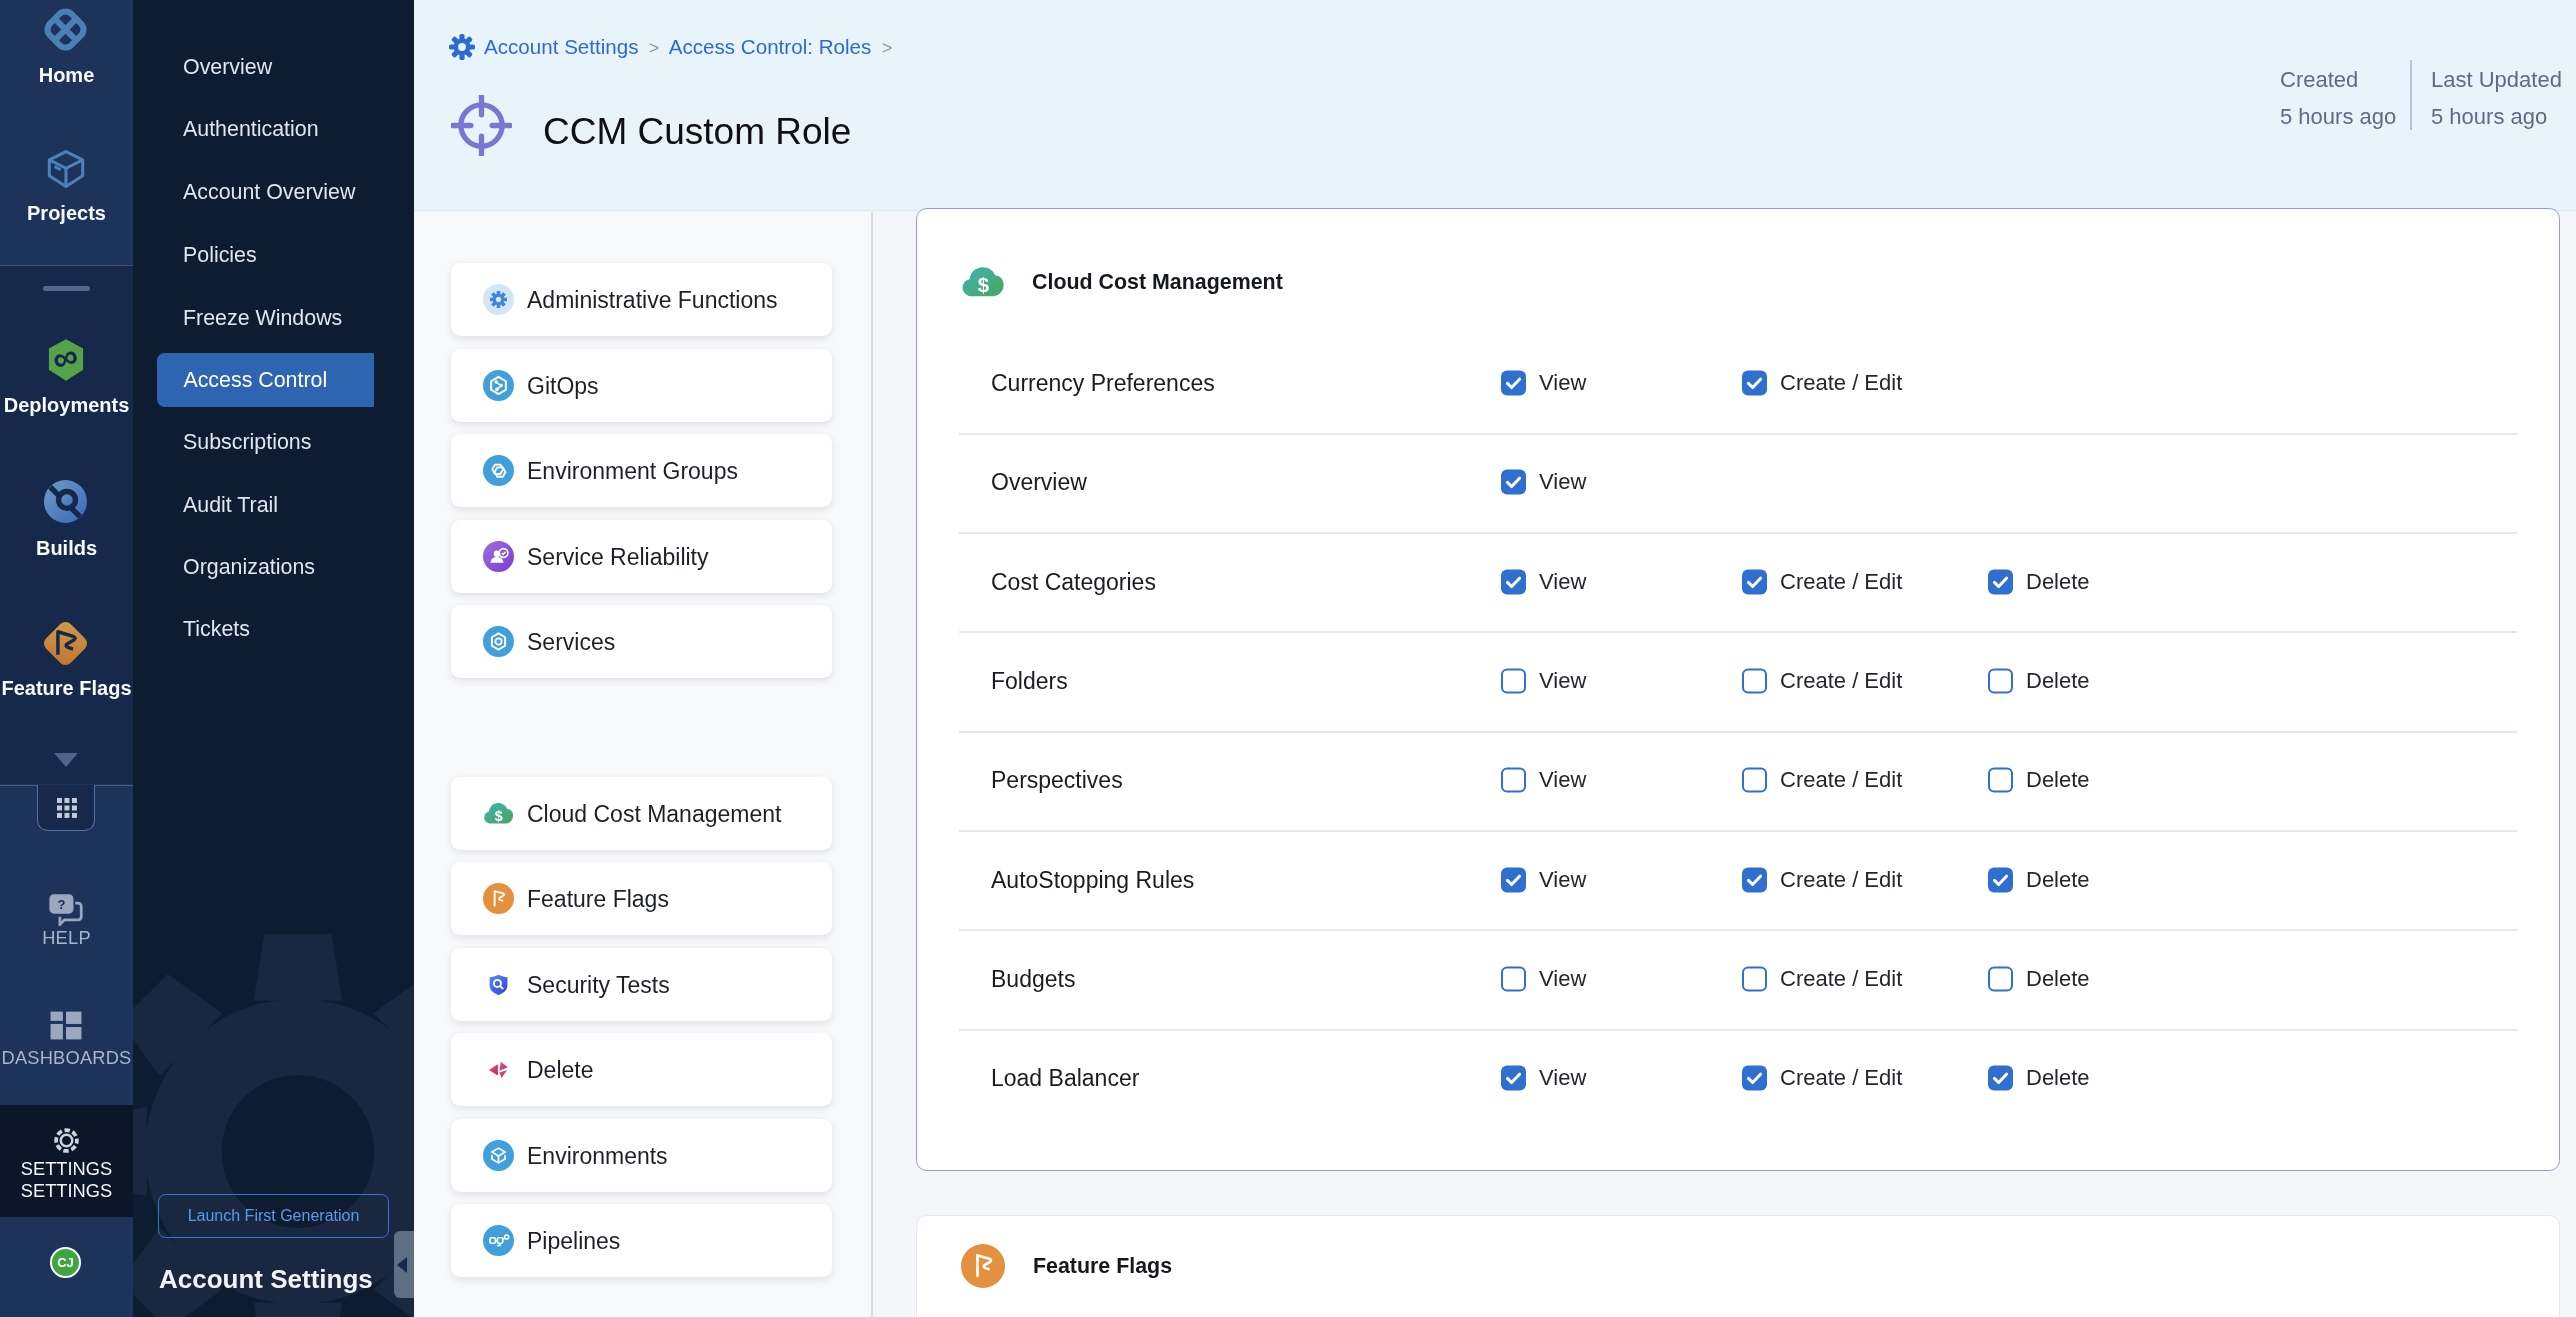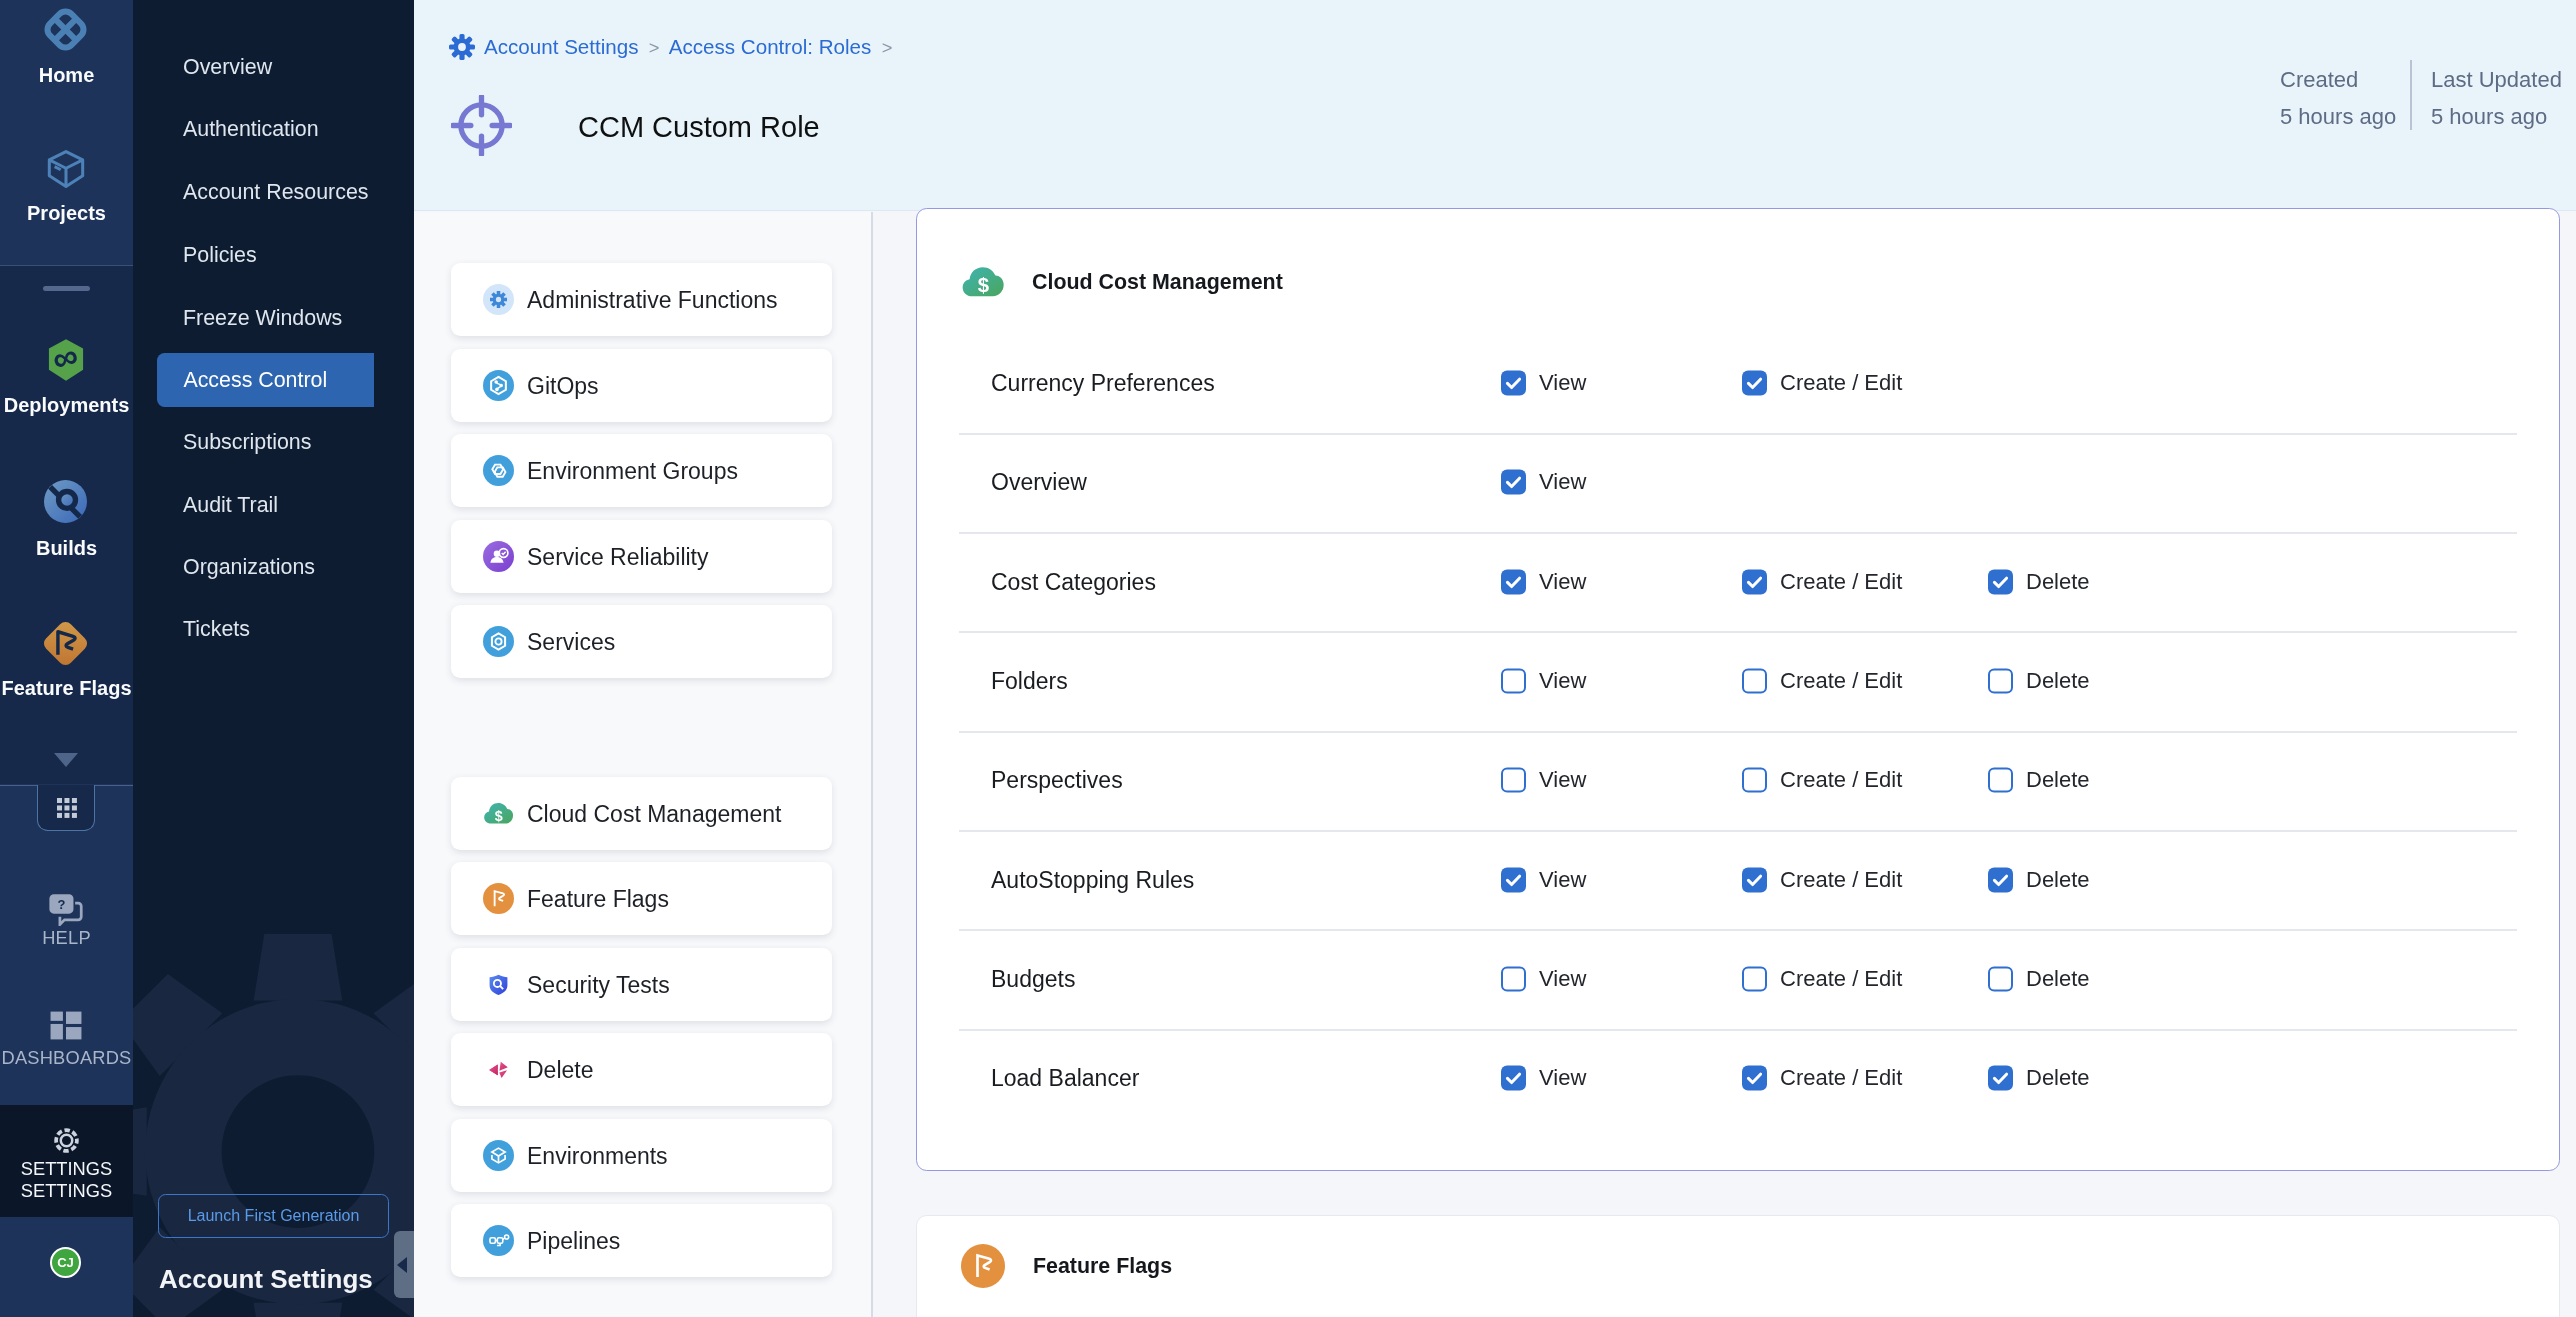--- a/index.html
+++ b/index.html
@@ -27,21 +27,21 @@
   .s2active { position:absolute; left:24.4px; top:353px; width:217px; height:54px; background:#2d65b0; border-radius:7.6px 0 0 7.6px; }
   .s2active span { position:absolute; left:26px; top:50%; transform:translateY(-50%); font-size:21.4px; color:#ffffff; }
   .launchbtn { position:absolute; left:25px; top:1194px; width:231px; height:44px; border:1.5px solid #3a76cc; border-radius:7.6px; color:#5b9ae8; font-size:16px; text-align:center; line-height:41px; }
   .sb2title { position:absolute; left:26px; top:1264px; font-size:26px; font-weight:700; color:#f2f4f7; }
 
   
   #content { left:414px; top:0; width:2162px; height:1318px; background:#f4f6f9; }
   #hdr { position:absolute; left:0; top:0; width:2162px; height:211px; background:#e9f4fa; border-bottom:0.8px solid #dde9f0; }
   .crumb { position:absolute; left:70px; top:35px; font-size:20.6px; color:#2b6bd3; }
   .crumb .sep { color:#8a95a6; padding:0 4.6px; font-size:18.3px; }
-  #title { position:absolute; left:129px; top:111px; font-size:29px; color:#0e1012;margin-left:35px; }
+  #title { position:absolute; left:129px; top:111px; font-size:37px; color:#0e1012; }
   .meta { position:absolute; top:61px; font-size:22px; color:#5d6b85; line-height:37px; }
   .metadiv { position:absolute; left:1996px; top:60px; width:1.5px; height:70px; background:#b9c3d4; }
 
   
   #leftcol { position:absolute; left:0; top:212px; width:457px; height:1106px; background:#f8f9fb; }
   .rescard { position:absolute; left:37px; width:381px; height:73px; background:#ffffff; border-radius:9.2px;
     box-shadow:0 2.3px 7.6px rgba(50,60,80,0.12); }
   .rescard .ric { position:absolute; left:32px; top:20.6px; width:31px; height:31px; }
   .rescard .rtx { position:absolute; left:76px; top:50%; transform:translateY(-50%); font-size:23px; color:#1d2127; }
   #coldiv { position:absolute; left:457px; top:212px; width:1.5px; height:1106px; background:#d7dbe5; }
@@ -78,21 +78,21 @@
           <path d="M-58 -198 L-44 -285 L44 -285 L58 -198 Z" transform="rotate(315)"></path>
         </g>
         <path d="M0 -200 A200 200 0 1 0 0.01 -200 Z M0 -100 A100 100 0 1 1 -0.01 -100 Z" fill-rule="evenodd"></path>
       </g>
     </svg>
     <div class="s2active">
         <span>Access Control</span>
       </div>
     <div class="s2item" style="top:55px;">Overview</div>
     <div class="s2item" style="top:117px;">Authentication</div>
-    <div class="s2item" style="top:180px;">Account Resources</div>
+    <div class="s2item" style="top:180px;">Account Overview</div>
     <div class="s2item" style="top:243px;">Policies</div>
     <div class="s2item" style="top:306px;">Freeze Windows</div>
     <div class="s2item" style="top:430px;">Subscriptions</div>
     <div class="s2item" style="top:493px;">Audit Trail</div>
     <div class="s2item" style="top:555px;">Organizations</div>
     <div class="s2item" style="top:617px;">Tickets</div>
     <div class="launchbtn">Launch First Generation</div>
     <div class="sb2title">Account Settings</div>
     <div class="abs" style="left:261px;top:1231px;width:20.6px;height:67px;background:rgba(150,168,190,0.55);border-radius:6.1px 0 0 6.1px;"></div>
     <div class="abs" style="left:264px;top:1257px;width:0;height:0;border-top:8.4px solid transparent;border-bottom:8.4px solid transparent;border-right:10px solid #16294b;"></div>

